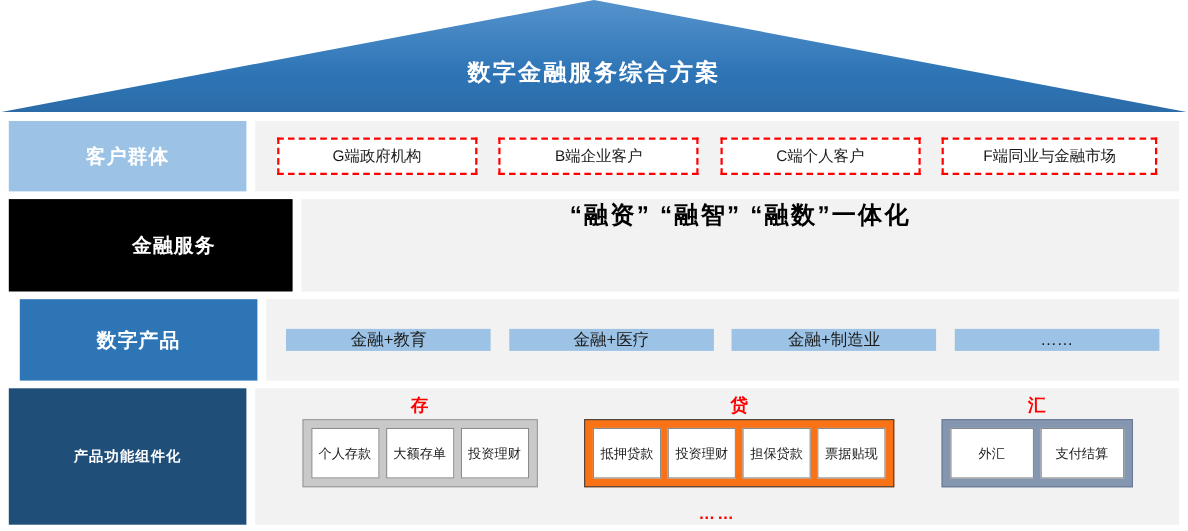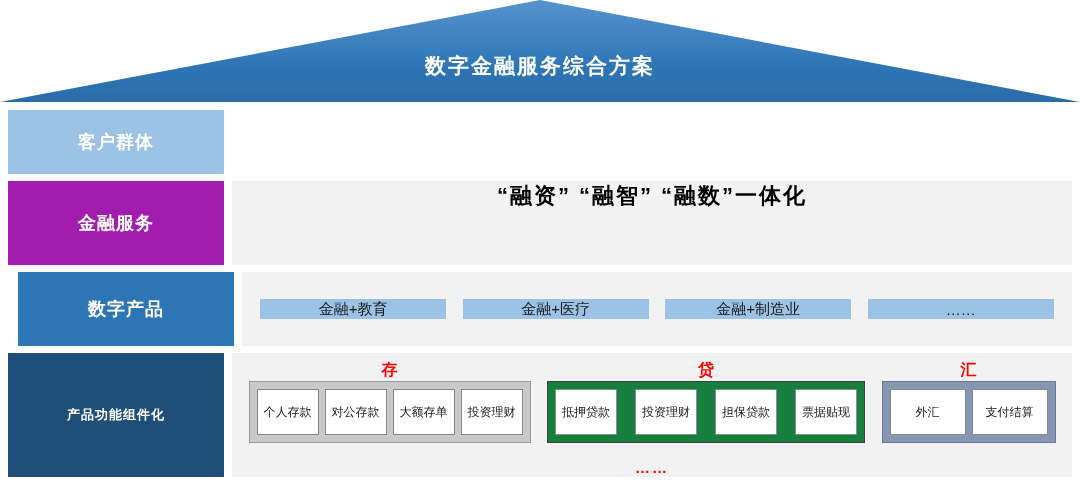--- a/index.html
+++ b/index.html
@@ -45,21 +45,21 @@
     flex: 0 0 216px;
     display: flex;
     align-items: center;
     justify-content: center;
     color: #ffffff;
     font-weight: bold;
     font-size: 18px;
     letter-spacing: 1px;
   }
   .label-1 { background: #9cc3e6; }
-  .label-2 { background: #a21caf; }
+  .label-2 { background: #000000; padding-left: 42px; }
   .label-3 { background: #2e75b6; }
   .label-4 { background: #1f4e79; font-size: 13px; }
   .row-content {
     flex: 1;
     margin-left: 8px;
     background: #f2f2f2;
   }
 
   .row-1 { height: 64px; }
   .row-2 { height: 84px; }
@@ -132,21 +132,21 @@
     font-size: 16px;
     line-height: 22px;
   }
   .group-frame {
     display: flex;
     gap: 6px;
     padding: 7px;
     box-sizing: border-box;
   }
   .frame-deposit  { background: #c9c9c9; border: 1px solid #9a9a9a; }
-  .frame-loan     { background: #15803d; border: 1px solid #404040; gap: 18px; }
+  .frame-loan     { background: #f97316; border: 1px solid #404040; }
   .frame-exchange { background: #8496b0; border: 1px solid #6a7a94; }
   .cell {
     width: 62px;
     height: 46px;
     background: #ffffff;
     border: 1px solid #8a8a8a;
     display: flex;
     align-items: center;
     justify-content: center;
     text-align: center;
@@ -172,20 +172,26 @@
 <div class="page">
 
   <div class="roof">
     <div class="roof-title">数字金融服务综合方案</div>
   </div>
 
   <div class="rows">
 
     <div class="row row-1">
       <div class="row-label label-1">客户群体</div>
+      <div class="row-content content-customers">
+        <div class="dash-box">G端政府机构</div>
+        <div class="dash-box">B端企业客户</div>
+        <div class="dash-box">C端个人客户</div>
+        <div class="dash-box wide">F端同业与金融市场</div>
+      </div>
     </div>
 
     <div class="row row-2">
       <div class="row-label label-2">金融服务</div>
       <div class="row-content content-services">
         <div class="slogan">“融资” “融智” “融数”一体化</div>
       </div>
     </div>
 
     <div class="row row-3">
@@ -199,21 +205,20 @@
     </div>
 
     <div class="row row-4">
       <div class="row-label label-4">产品功能组件化</div>
       <div class="row-content content-components">
 
         <div class="group">
           <div class="group-label">存</div>
           <div class="group-frame frame-deposit">
             <div class="cell">个人存款</div>
-            <div class="cell">对公存款</div>
             <div class="cell">大额存单</div>
             <div class="cell">投资理财</div>
           </div>
         </div>
 
         <div class="group">
           <div class="group-label">贷</div>
           <div class="group-frame frame-loan">
             <div class="cell">抵押贷款</div>
             <div class="cell">投资理财</div>

